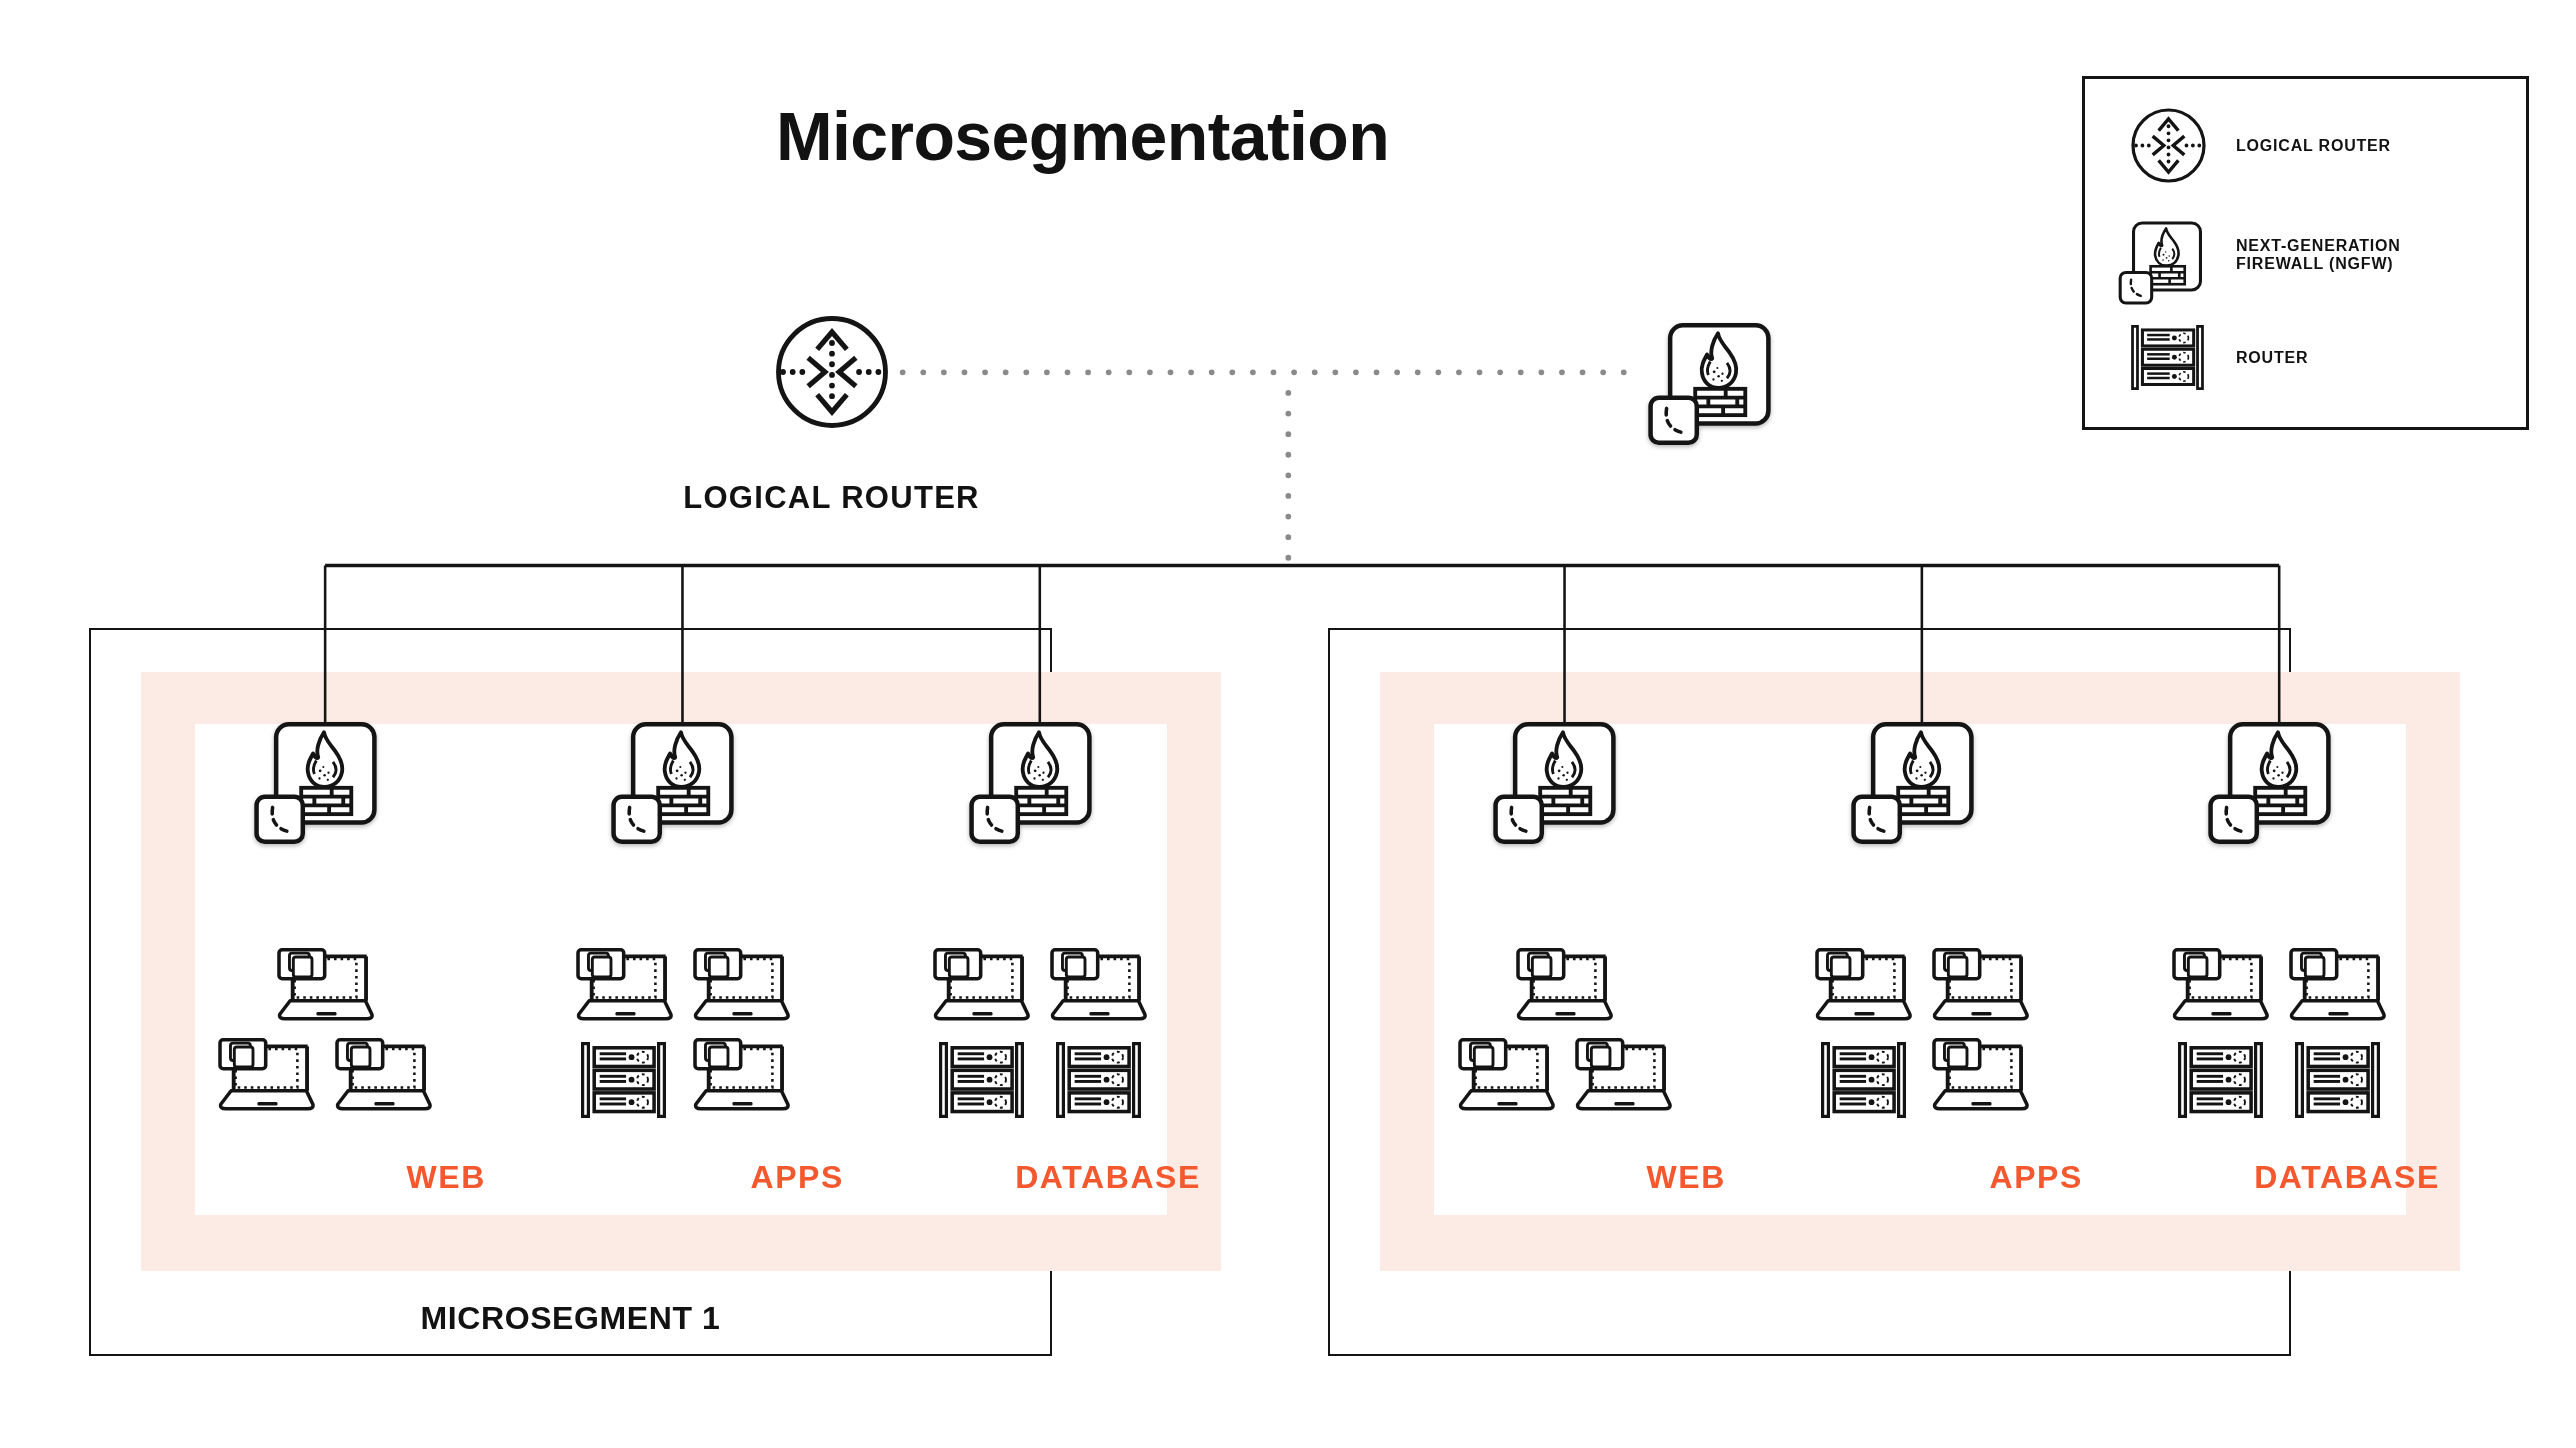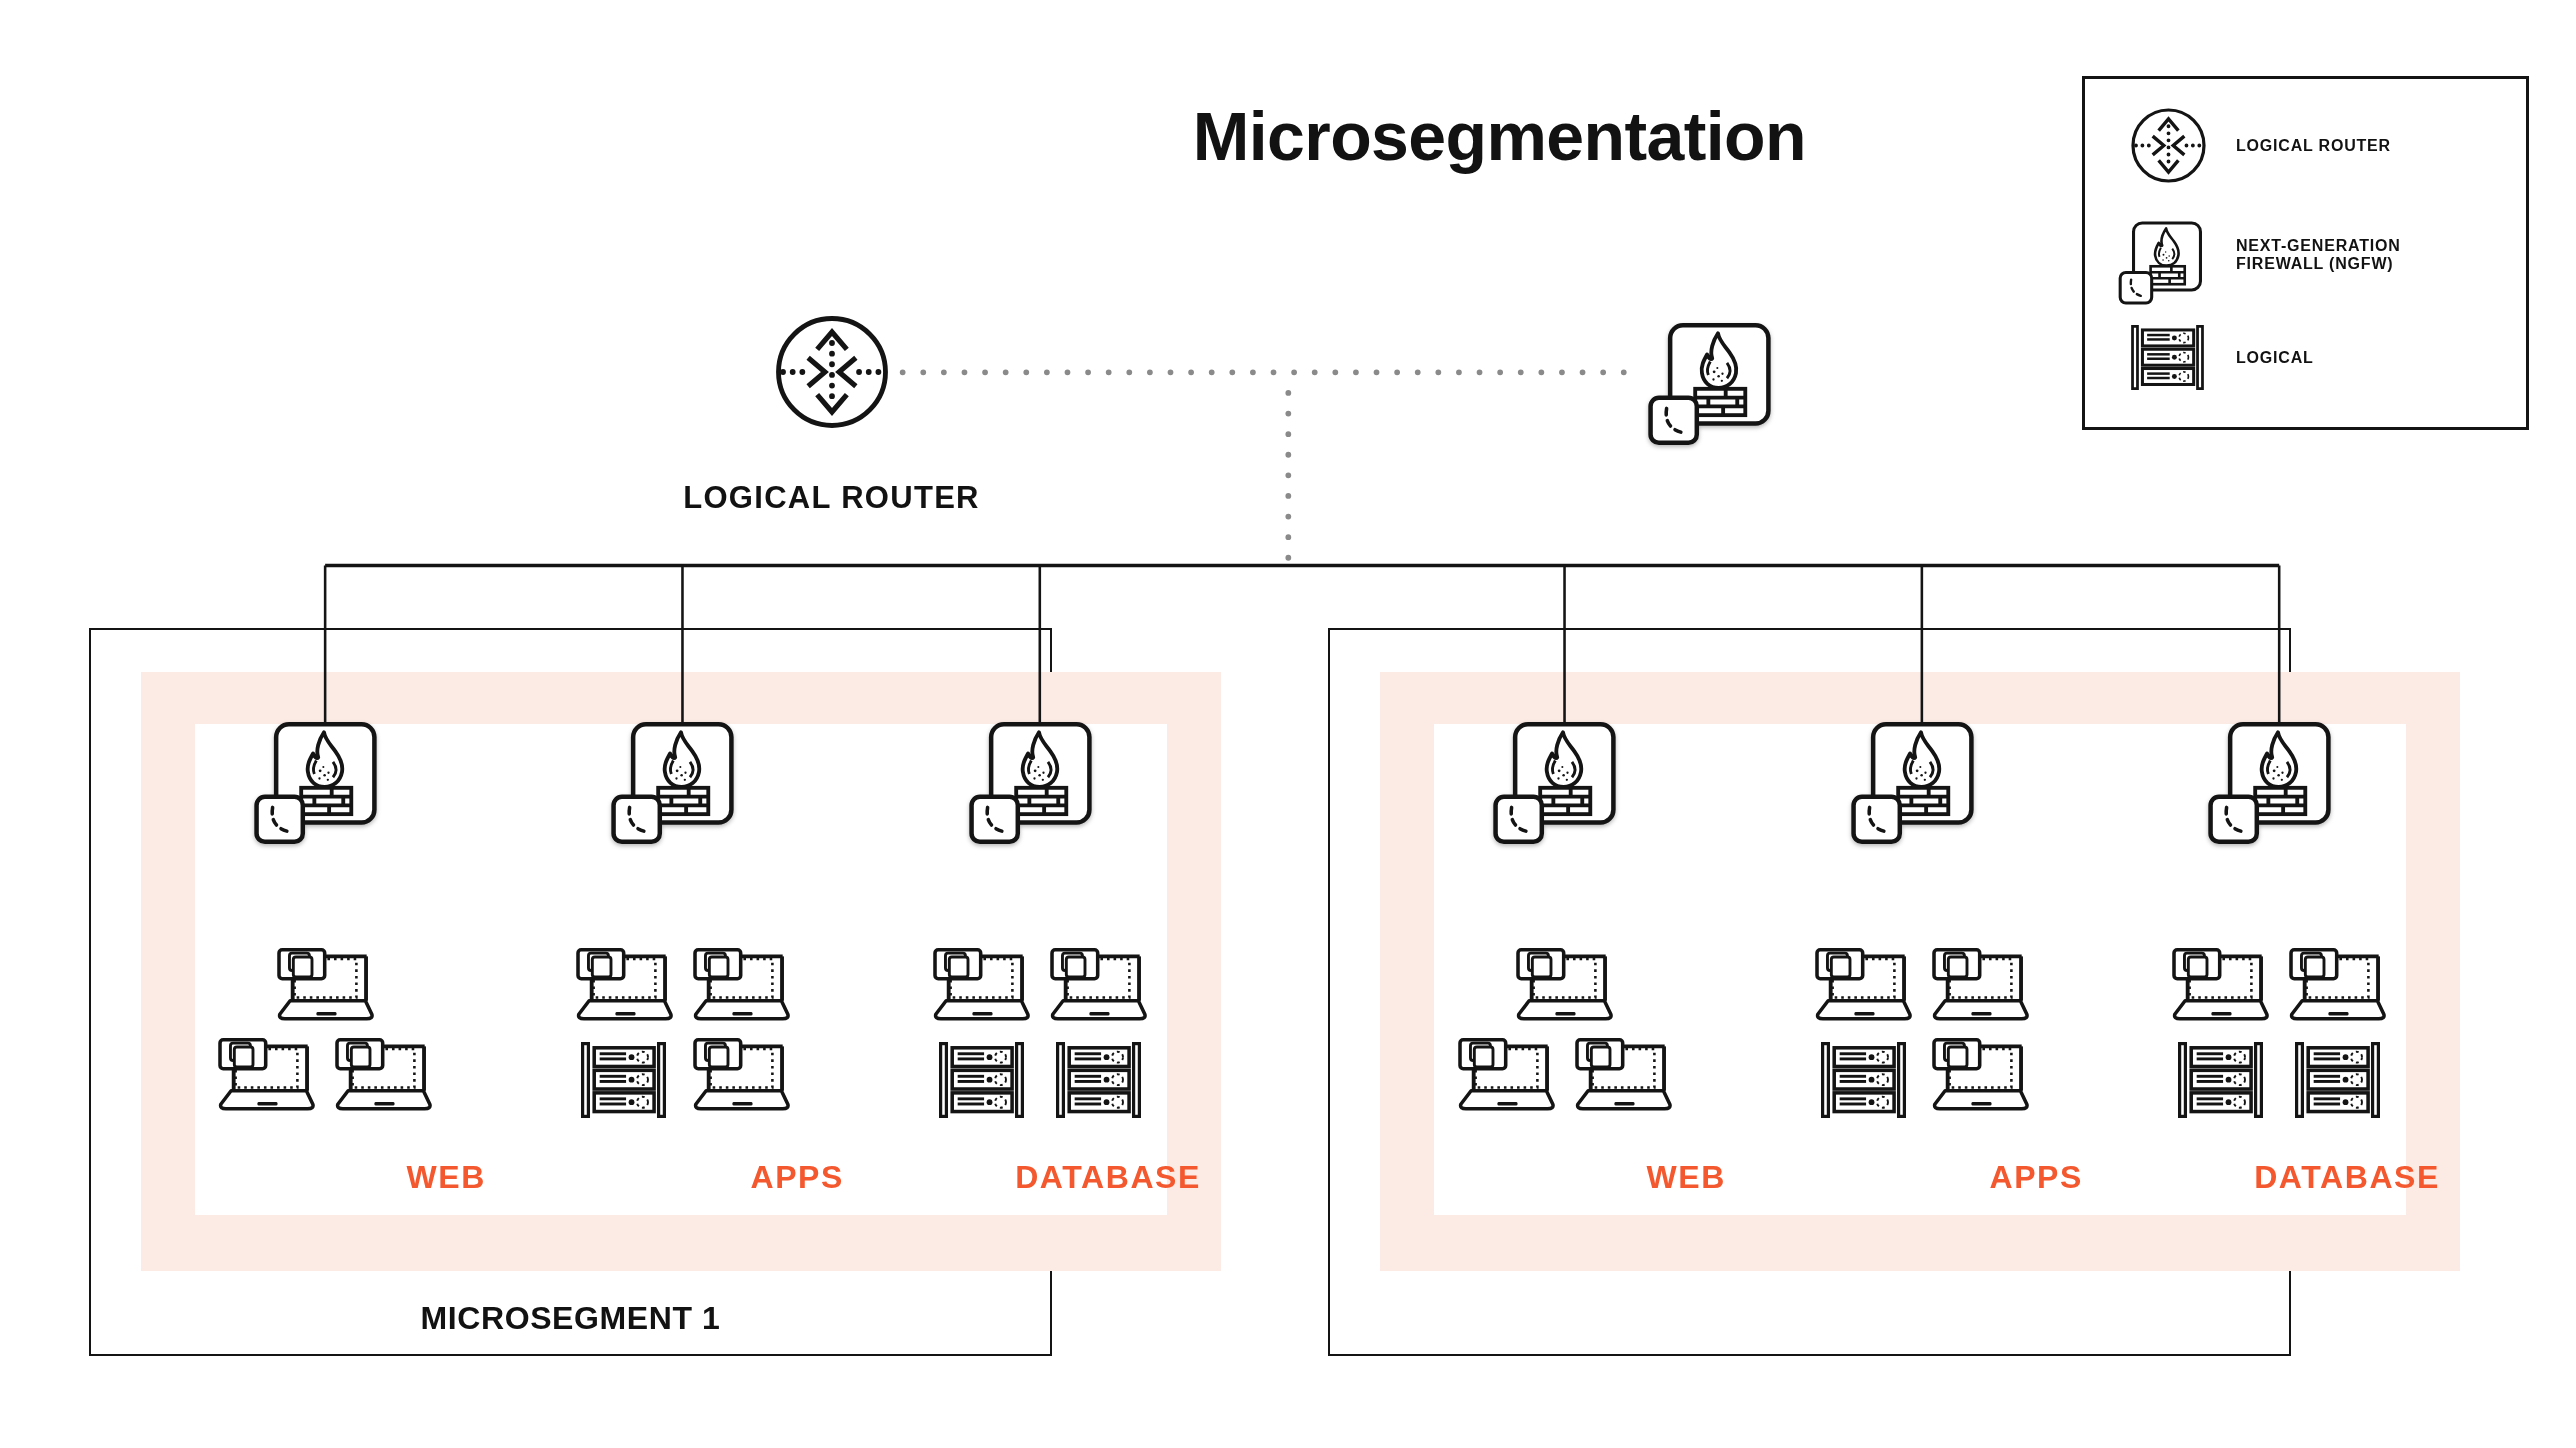--- a/index.html
+++ b/index.html
@@ -10,21 +10,21 @@
   }
   html,body{margin:0;padding:0;background:#fff;}
   #stage{
     position:relative;width:2576px;height:1449px;background:#ffffff;overflow:hidden;
     font-family:"Liberation Sans","DejaVu Sans",sans-serif;color:var(--ink);
   }
   .abs{position:absolute;}
   svg{display:block;}
   .shadowed{filter:drop-shadow(0 2.6px 1.9px rgba(0,0,0,0.28));}
   #page-title{
-    left:776px;top:97px;width:1030px;text-align:right;
+    left:776px;top:97px;width:1030px;text-align:left;
     font-size:68px;font-weight:700;letter-spacing:-0.6px;color:#121212;
   }
   .node-label{
     width:451px;text-align:center;font-size:31px;font-weight:700;
     letter-spacing:1.3px;line-height:36px;color:#121212;white-space:nowrap;
   }
   .ms-box{
     background:#ffffff;border:2.6px solid var(--ink);width:963px;height:728px;top:628px;
     box-sizing:border-box;
   }
@@ -263,17 +263,17 @@
     <div class="abs legend-label" style="left:151px;top:57px">LOGICAL ROUTER</div>
 
     <svg class="abs" style="left:33px;top:142px" width="84" height="84" viewBox="0 0 192 190">
         <use href="#sym-fw"></use>
       </svg>
     <div class="abs legend-label wrap" style="left:151px;top:158px">NEXT-GENERATION FIREWALL (NGFW)</div>
 
     <svg class="abs" style="left:46px;top:246px" width="73" height="65" viewBox="0 0 132 118">
         <use href="#sym-server"></use>
       </svg>
-    <div class="abs legend-label" style="left:151px;top:269px">LOGICAL</div>
+    <div class="abs legend-label" style="left:151px;top:269px">ROUTER</div>
   </div>
 
 </div>
 
 
 </body></html>

